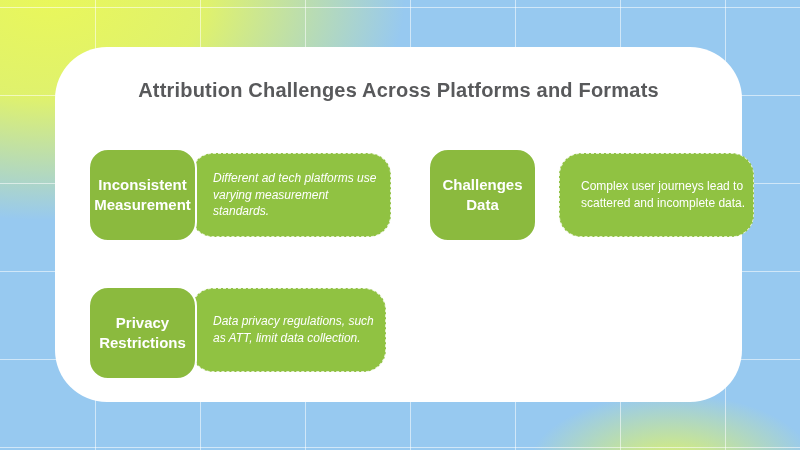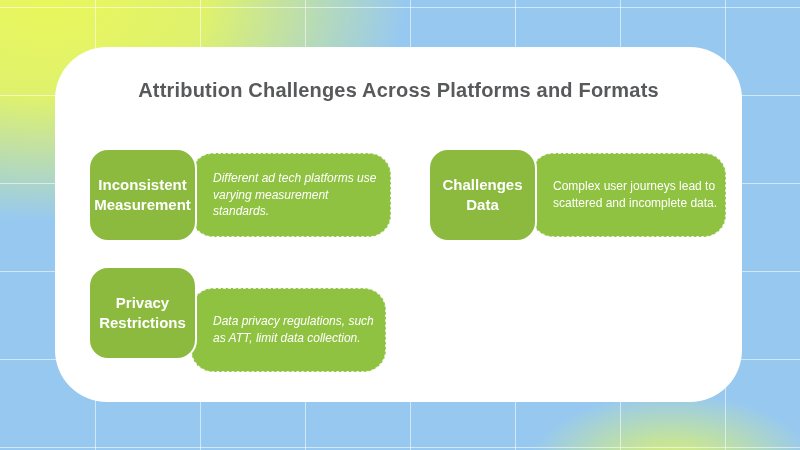--- a/index.html
+++ b/index.html
@@ -48,22 +48,22 @@
     position:absolute;height:84px;box-sizing:border-box;
     background:var(--card-green-light);
     border:1px dashed rgba(255,255,255,.75);border-radius:22px;
     display:flex;align-items:center;
     color:var(--card-text);font-size:12px;line-height:1.4;
     z-index:1;padding:0 5px 0 21px;
   }
   .c1-head{left:88px;top:148px;}
   .c1-desc{left:191px;top:153px;width:200px;font-style:italic;}
   .c2-head{left:428px;top:148px;}
-  .c2-desc{left:531px;top:153px;width:195px;}
-  .c3-head{left:88px;top:266px;}
+  .c2-desc{left:559px;top:153px;width:195px;}
+  .c3-head{left:88px;top:286px;}
   .c3-desc{left:191px;top:288px;width:195px;font-style:italic;}
 </style>
 </head>
 <body>
 
 <div class="grid-overlay"></div>
 
 <div class="panel"></div>
 
 <div class="diagram-title">Attribution Challenges Across Platforms and Formats</div>

